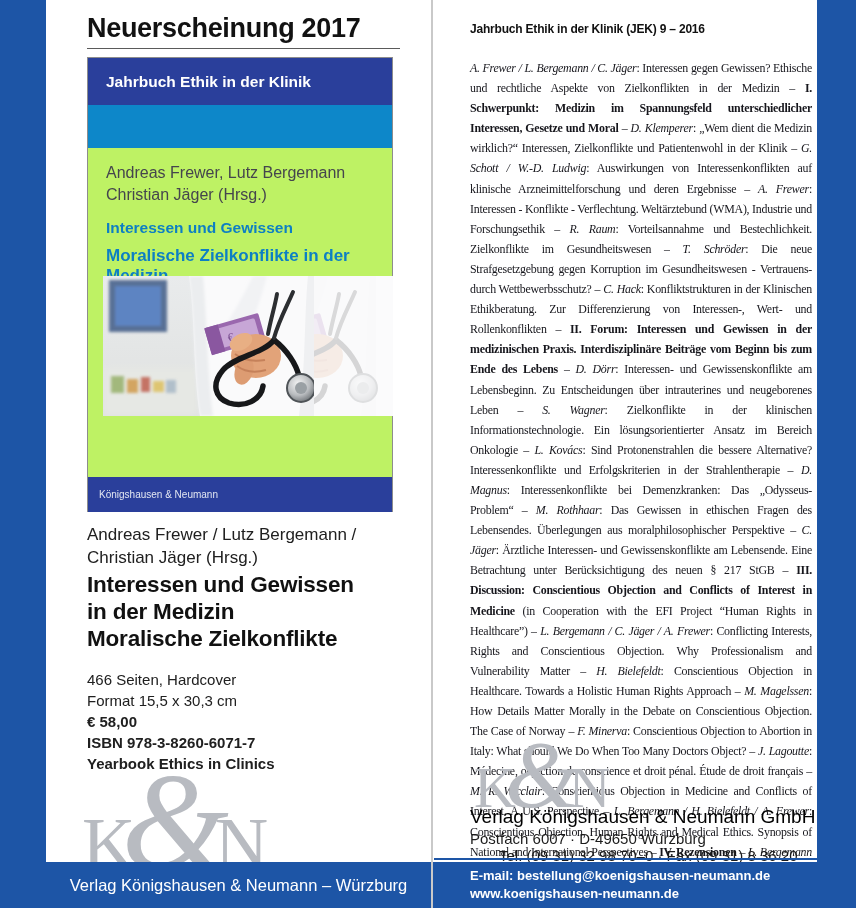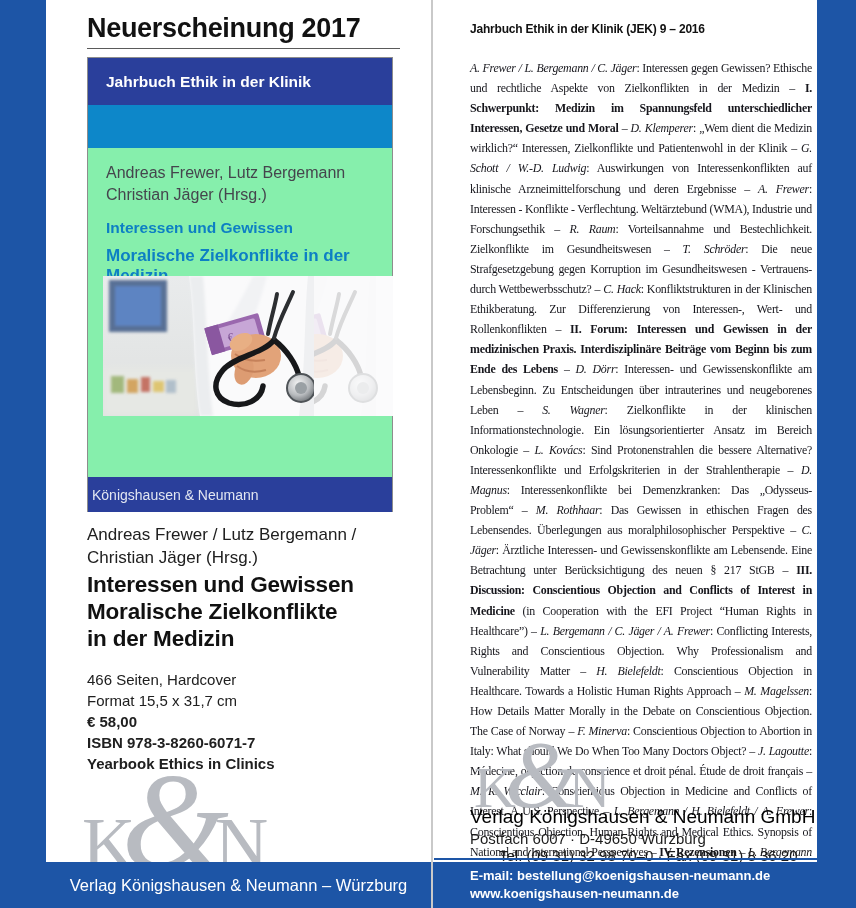--- a/index.html
+++ b/index.html
@@ -8,32 +8,32 @@
   .vbar{position:absolute;top:0;height:908px;background:#1d55a6;}
   .vbar.left{left:0;width:46px;}
   .vbar.right{left:817px;width:39px;}
   .divider{position:absolute;left:431px;top:0;width:2px;height:908px;background:#c9c9c9;}
 
   
   .np-heading{position:absolute;left:87px;top:13px;margin:0;font-size:27px;font-weight:bold;
               letter-spacing:-0.3px;color:#121212;}
   .np-underline{position:absolute;left:87px;top:48px;width:313px;height:1px;background:#5a5a5a;}
 
-  .cover{position:absolute;left:87px;top:57px;width:306px;height:455px;background:#86efac;
+  .cover{position:absolute;left:87px;top:57px;width:306px;height:455px;background:#bef264;
          border:1px solid #8d8d8d;box-sizing:border-box;}
   .cover-band-top{position:absolute;left:0;top:0;width:100%;height:47px;background:#2a3f9b;
          color:#fff;font-size:15.5px;font-weight:bold;display:flex;align-items:center;
          padding-left:18px;box-sizing:border-box;}
   .cover-band-light{position:absolute;left:0;top:47px;width:100%;height:43px;background:#0d87c9;}
   .cover-authors{position:absolute;left:18px;top:104px;font-size:16px;line-height:22px;color:#45454d;}
   .cover-title1{position:absolute;left:18px;top:161px;font-size:15.5px;font-weight:bold;color:#0d7fc4;}
   .cover-title2{position:absolute;left:18px;top:188px;font-size:17px;font-weight:bold;color:#0d7fc4;}
   .cover-photo{position:absolute;left:15px;top:218px;width:290px;height:140px;}
   .cover-band-bottom{position:absolute;left:0;top:419px;width:100%;height:35px;background:#2a3f9b;
-         color:#e2e6f1;font-size:14px;display:flex;align-items:center;padding-left:4px;
+         color:#e2e6f1;font-size:10px;display:flex;align-items:center;padding-left:11px;
          box-sizing:border-box;}
 
   .authors2{position:absolute;left:87px;top:524px;font-size:17px;line-height:22.5px;color:#202020;}
   .main-title{position:absolute;left:87px;top:571px;font-size:22.5px;line-height:27px;
               font-weight:bold;color:#111;letter-spacing:-0.2px;}
   .details{position:absolute;left:87px;top:669px;font-size:15px;line-height:21px;color:#202020;}
   .details .bold{font-weight:bold;}
 
   .kn-logo{position:absolute;display:flex;align-items:flex-end;color:#b8bbc1;
            font-family:"Liberation Serif",serif;}
@@ -157,27 +157,27 @@
     </div>
   </div>
 
   <div class="authors2">
     <div>Andreas Frewer / Lutz Bergemann /</div>
     <div>Christian Jäger (Hrsg.)</div>
   </div>
 
   <div class="main-title">
     <div>Interessen und Gewissen</div>
+    <div>in der Medizin</div>
     <div>Moralische Zielkonflikte</div>
-    <div>in der Medizin</div>
   </div>
 
   <div class="details">
     <div>466 Seiten, Hardcover</div>
-    <div>Format 15,5 x 31,7 cm</div>
+    <div>Format 15,5 x 30,3 cm</div>
     <div class="bold">€ 58,00</div>
     <div class="bold">ISBN 978-3-8260-6071-7</div>
     <div class="bold">Yearbook Ethics in Clinics</div>
   </div>
 
   <div class="kn-logo kn-left">
     <span class="kk">K</span>
       <span class="ka">&amp;</span>
       <span class="kk">N</span>
   </div>

